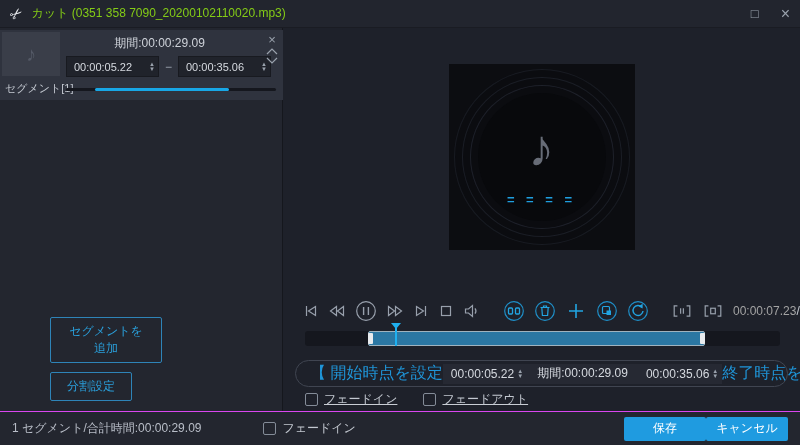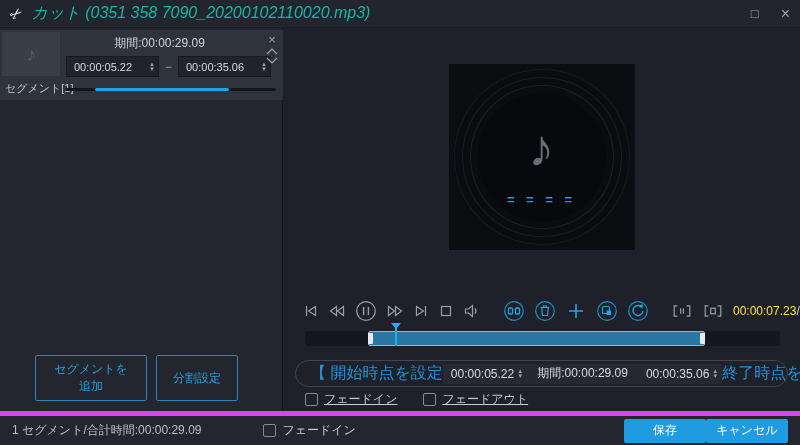--- a/index.html
+++ b/index.html
@@ -3,21 +3,21 @@
 <meta charset="utf-8">
 <style>
   * { margin:0; padding:0; box-sizing:border-box; }
   html,body { width:800px; height:445px; background:#14151b; font-family:"Liberation Sans","DejaVu Sans",sans-serif; }
   .window { position:relative; width:800px; height:445px; background:#23262f; overflow:hidden; color:#c9cdd4; }
 
   
   .titlebar { position:absolute; top:0; left:0; right:0; height:28px; background:#22252e;
               display:flex; align-items:center; padding:0 10px; border-bottom:1px solid #1a1c23; }
   .scissors { display:inline-block; color:#e8eaee; font-size:15px; transform:rotate(-40deg); margin-right:9px; }
-  .title-text { font-size:16px; color:#14b8a6;font-style:italic; }
+  .title-text { font-size:12px; color:#84cc16; }
   .win-controls { margin-left:auto; display:flex; align-items:center; gap:22px; }
   .win-btn { color:#9aa2ad; font-size:13px; line-height:1; cursor:default; }
   .win-btn.close { font-size:16px; }
 
   
   .body { position:absolute; top:28px; left:0; right:0; bottom:34px; display:flex; }
   .left-panel { position:relative; width:283px; background:#23262f; border-right:1px solid #15171d; }
   .preview { position:relative; flex:1; background:#1e212a; }
 
   
@@ -35,21 +35,21 @@
   .spin-arrows span { font-size:6px; line-height:5px; color:#9aa2ad; }
   .dash { color:#9aa2ad; font-size:12px; }
   .card-side { position:absolute; top:4px; right:5px; display:flex; flex-direction:column; align-items:center; gap:2px; }
   .card-close { color:#9aa2ad; font-size:13px; line-height:12px; }
   .chev svg { display:block; }
   .seg-label { position:absolute; top:51px; left:5px; font-size:11px; color:#c3c8d0; }
   .mini-slider { position:absolute; top:58px; left:66px; width:210px; height:3px; background:#15171e; border-radius:2px; }
   .mini-active { position:absolute; top:0; left:29px; width:134px; height:3px; background:#18a7e6; border-radius:2px; }
 
   
-  .left-buttons { position:absolute; bottom:10px; left:35px; display:flex; gap:9px; }
+  .left-buttons { position:absolute; bottom:10px; left:50px; display:flex; gap:9px;flex-direction:column; }
   .ghost-btn { background:transparent; border:1px solid #2e84b8; color:#2aa0dc; font-size:12px;
                padding:5px 14px; border-radius:2px; font-family:inherit; cursor:pointer; }
   .ghost-btn.add { width:112px; }
   .ghost-btn.split { width:82px; }
 
   
   .artwork { position:absolute; top:36px; left:50%; transform:translateX(-50%); width:186px; height:186px;
              background:#0c0d11; display:flex; align-items:center; justify-content:center; }
   .disc { position:relative; width:128px; height:128px; border-radius:50%; background:#08090c;
           box-shadow: 0 0 0 7px #0b0c10, 0 0 0 8px #1e212a,
@@ -60,21 +60,21 @@
   .eq { position:absolute; bottom:14px; left:0; right:0; text-align:center;
         color:#1f9fe0; font-size:13px; font-weight:bold; letter-spacing:4px; }
 
   
   .transport { position:absolute; top:270px; left:20px; right:8px; height:26px;
                display:flex; align-items:center; gap:9px; }
   .t-icon { display:flex; align-items:center; justify-content:center; width:18px; height:22px; }
   .t-icon.wide { width:22px; }
   .t-sep { width:1px; height:16px; background:#3a3e48; margin:0 2px; }
   .time-display { margin-left:auto; font-size:12px; white-space:nowrap; }
-  .time-cur { color:#fde047; }
+  .time-cur { color:#a3a3a3; }
   .time-total { color:#c9cdd4; }
 
   
   .timeline { position:absolute; top:303px; left:22px; right:20px; height:15px;
               background:#15171e; border-radius:3px; }
   .tl-selection { position:absolute; top:0; bottom:0; left:13.2%; width:71%;
                   background:#2b77a3; border:1px solid #9fb3bf; border-radius:2px; }
   .tl-handle { position:absolute; top:1px; bottom:1px; width:5px; background:#e8ebee; border-radius:1px; }
   .tl-handle.left { left:-1px; } .tl-handle.right { right:-1px; }
   .playhead { position:absolute; left:19%; top:-7px; bottom:0; width:2px; background:#1fb0f0; }
@@ -93,21 +93,21 @@
               font-size:12px; color:#d6dae0; white-space:nowrap; }
 
   
   .fade-row { position:absolute; top:363px; left:22px; display:flex; gap:26px;text-decoration:underline; }
   .checkbox-item { display:flex; align-items:center; gap:6px; cursor:pointer; }
   .checkbox { width:13px; height:13px; border:1px solid #848c98; border-radius:2px; background:transparent; }
   .checkbox-label { font-size:12px; color:#c3c8d0; }
 
   
   .footer { position:absolute; left:0; right:0; bottom:0; height:34px; background:#23262f;
-            border-top:5px solid #d946ef; display:flex; align-items:center; padding:0 12px; }
+            border-top:1px solid #d946ef; display:flex; align-items:center; padding:0 12px; }
   .footer-summary { font-size:12px; color:#b9bec8; }
   .footer .checkbox-item { margin-left:62px; }
   .footer-buttons { margin-left:auto; display:flex; }
   .primary-btn { background:#1f9be0; color:#fff; border:none; border-radius:2px; height:24px;
                  font-size:12px; font-family:inherit; cursor:pointer; }
   .primary-btn.save { width:82px; }
   .primary-btn.cancel { width:82px; }
 
   svg { display:block; }
 </style>

